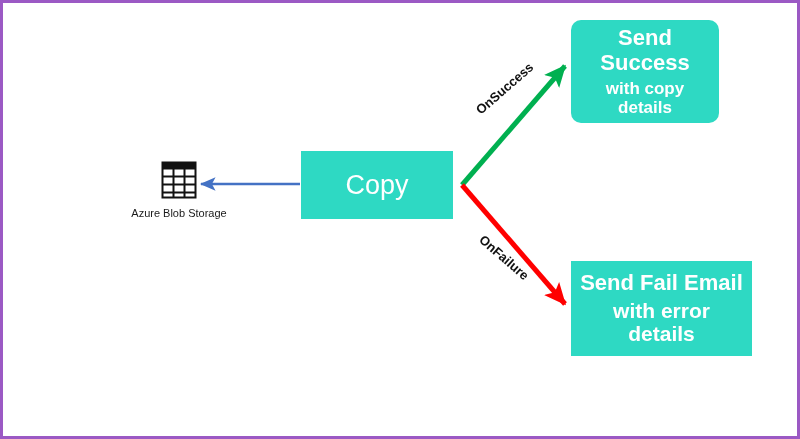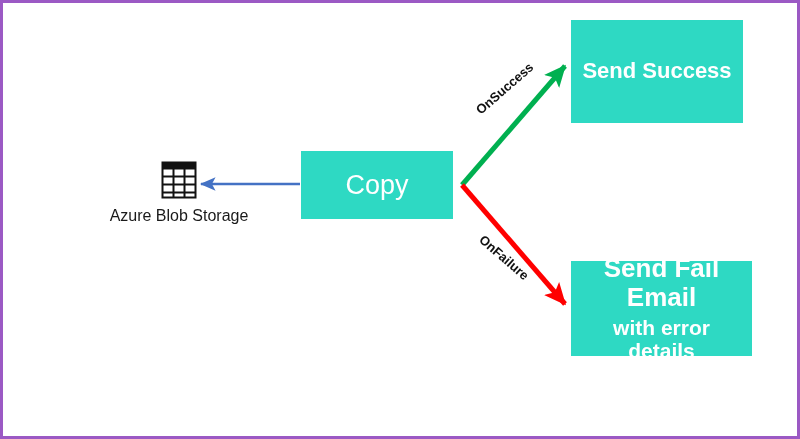--- a/index.html
+++ b/index.html
@@ -45,43 +45,44 @@
     height: 68px;
   }
   #copy-node .node-title {
     font-size: 27px;
     font-weight: 400;
   }
   
   #success-node {
     left: 568px;
     top: 17px;
-    width: 172px;
+    width: 148px;
     height: 103px;
     padding: 4px 6px;
+    border-radius: 10px;
   }
   #success-node .node-title {
     font-size: 22px;
     font-weight: 700;
   }
   #success-node .node-sub {
     font-size: 17px;
     font-weight: 700;
     margin-top: 3px;
   }
   
   #fail-node {
     left: 568px;
     top: 258px;
     width: 181px;
     height: 95px;
     padding: 4px 6px;
   }
   #fail-node .node-title {
-    font-size: 26px;
+    font-size: 22px;
     font-weight: 700;
   }
   #fail-node .node-sub {
     font-size: 21px;
     font-weight: 700;
     margin-top: 3px;
   }
   
   #blob-store {
     position: absolute;
@@ -91,21 +92,21 @@
     display: flex;
     flex-direction: column;
     align-items: center;
   }
   #blob-icon {
     width: 36px;
     height: 38px;
   }
   #blob-label {
     margin-top: 8px;
-    font-size: 16px;
+    font-size: 11px;
     color: #1a1a1a;
     white-space: nowrap;
     font-family: "Liberation Sans", sans-serif;
   }
   .edge-label {
     position: absolute;
     font-size: 13px;
     font-weight: 700;
     color: #111111;
     white-space: nowrap;
@@ -167,20 +168,21 @@
     </svg>
     <div id="blob-label">Azure Blob Storage</div>
   </div>
 
   <div id="copy-node" class="node-box">
     <div class="node-title">Copy</div>
   </div>
 
   <div id="success-node" class="node-box">
     <div class="node-title">Send Success</div>
+    <div class="node-sub">with copy details</div>
   </div>
 
   <div id="fail-node" class="node-box">
     <div class="node-title">Send Fail Email</div>
     <div class="node-sub">with error details</div>
   </div>
 
   <div id="label-onsuccess" class="edge-label">OnSuccess</div>
   <div id="label-onfailure" class="edge-label">OnFailure</div>
 

